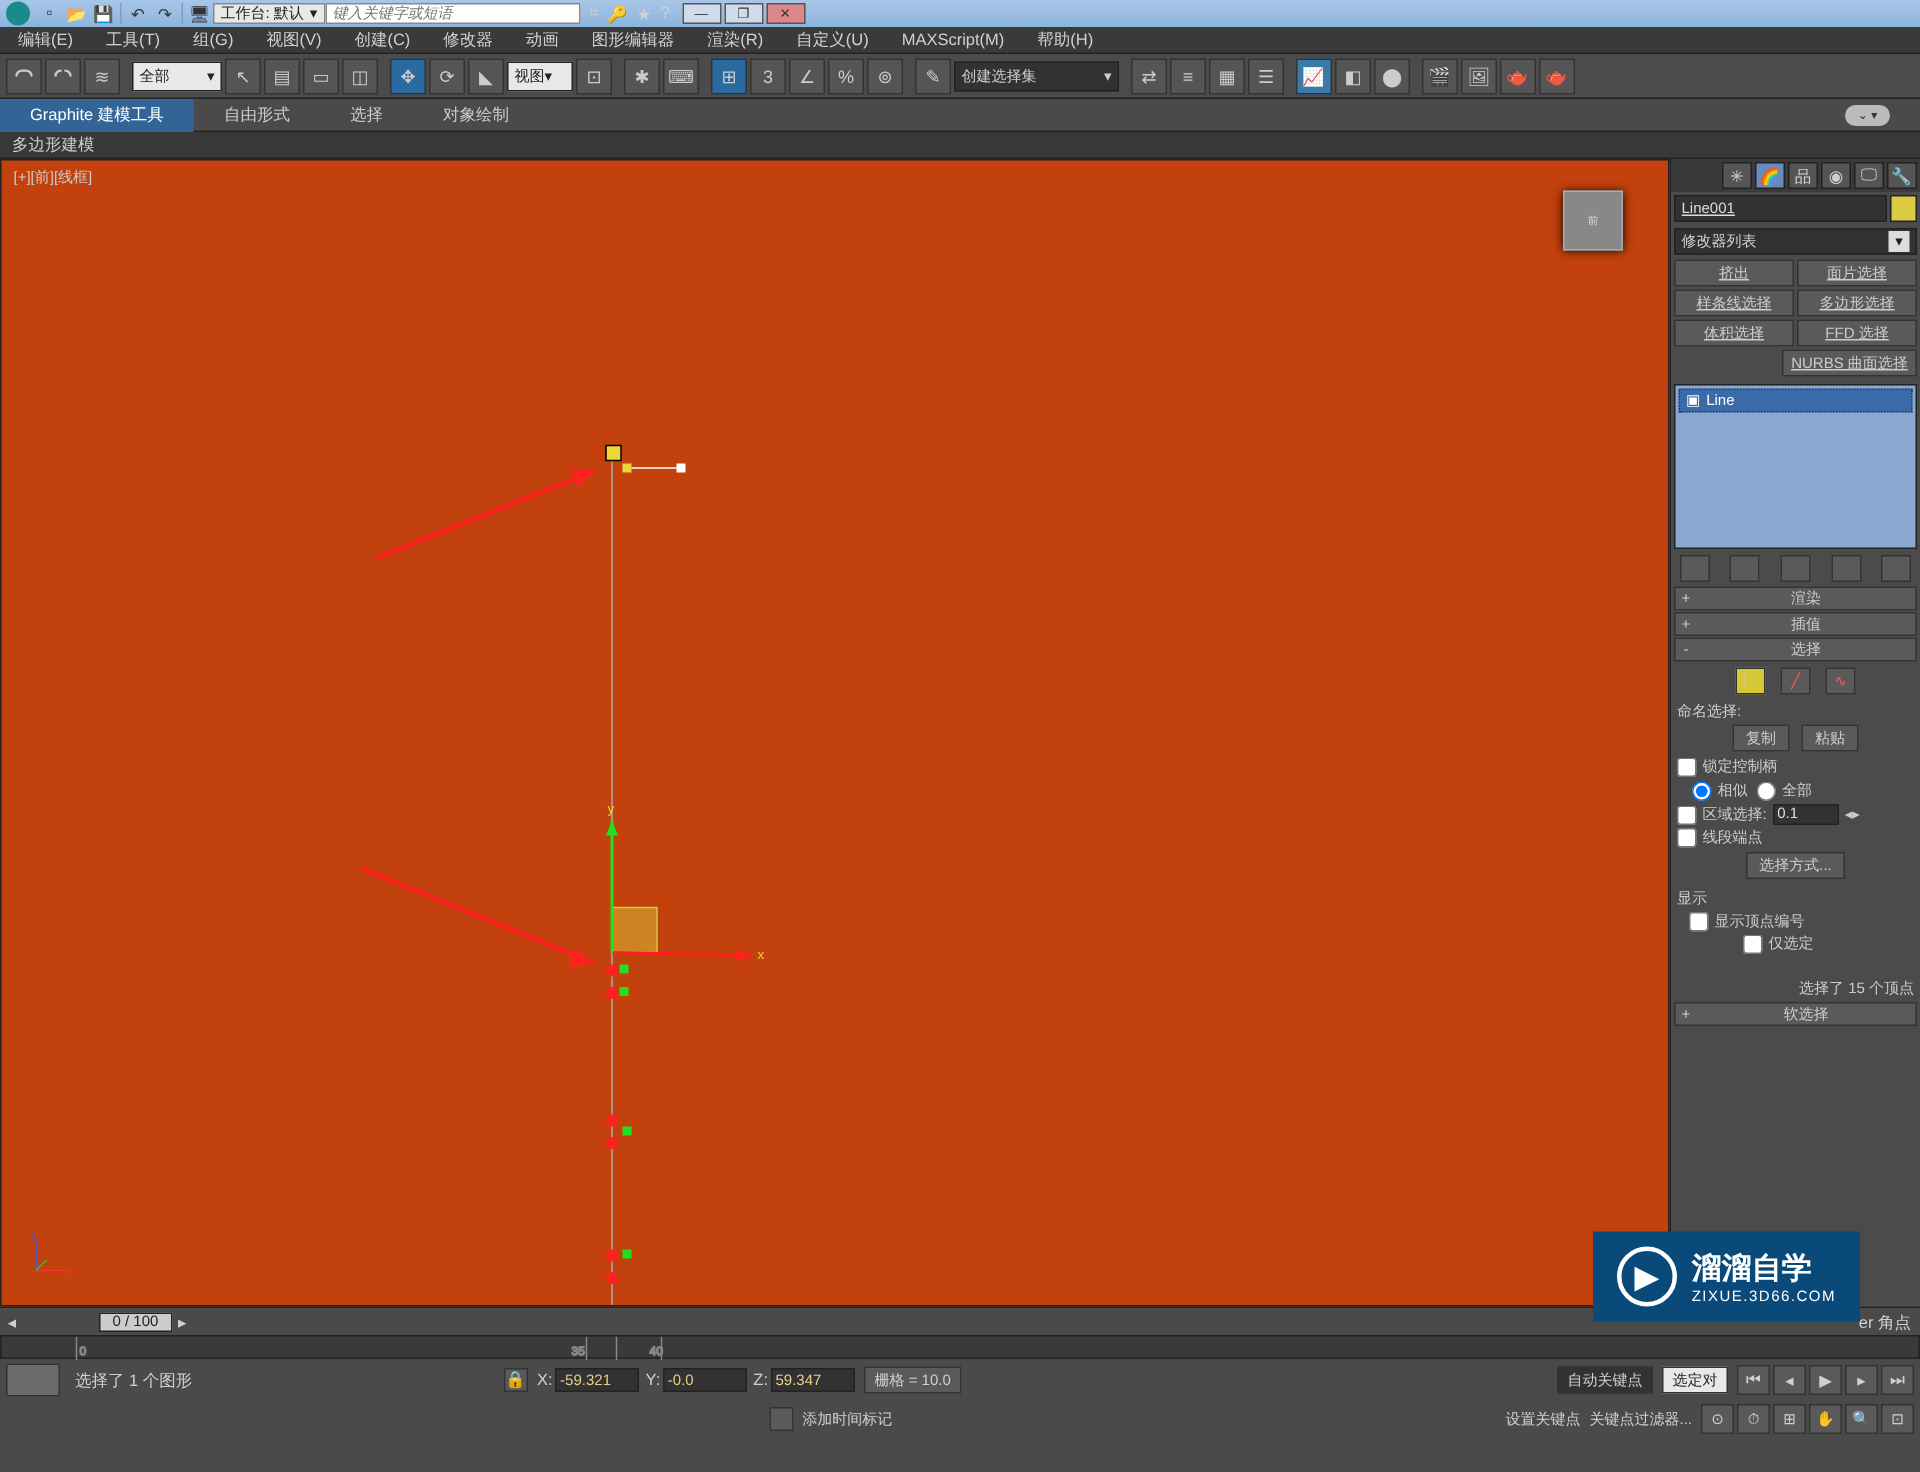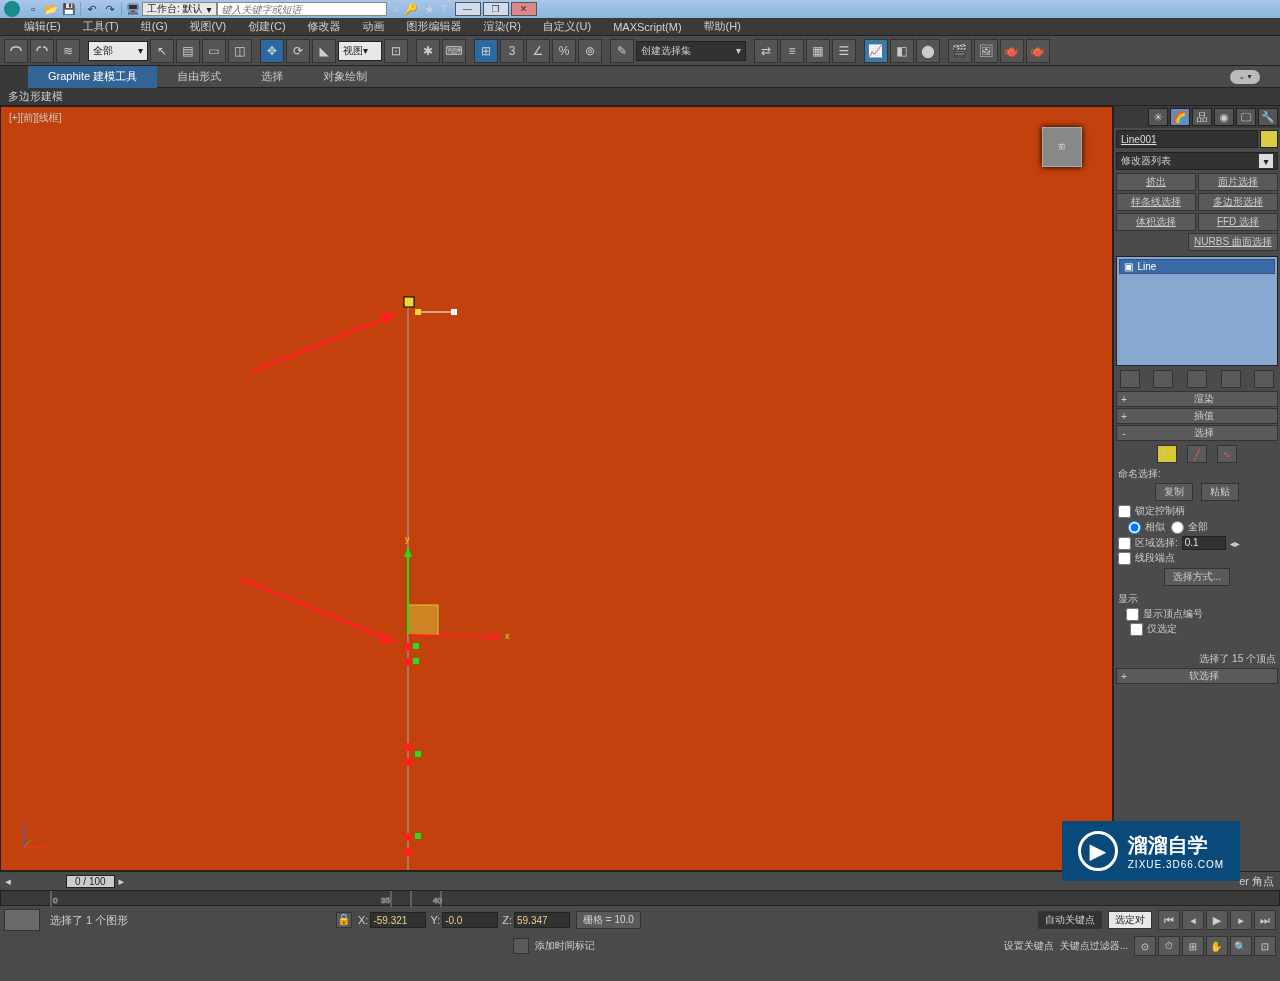--- a/index.html
+++ b/index.html
@@ -11,33 +11,33 @@
   .titlebar .tbicon { width:18px; height:16px; display:flex; align-items:center; justify-content:center; color:#333; }
   .titlebar .sep { width:1px; height:14px; background:#7aa0c8; margin:0 2px;}
   .titlebar .workspace { background:#e8e8e8; border:1px solid #888; height:14px; padding:0 4px; font-size:10px; color:#222; display:flex; align-items:center; gap:4px; }
   .titlebar .title { flex:1; text-align:center; color:#1a3a5c; font-size:11px; }
   .titlebar .search { width:170px; height:14px; background:#fff; border:1px solid #888; font-size:10px; color:#888; font-style:italic; padding:0 4px;}
   .titlebar .right-icons { display:flex; gap:6px; margin:0 6px; }
   .titlebar .winbtn { width:26px; height:14px; background:#d0dcec; border:1px solid #555; display:flex; align-items:center; justify-content:center; font-size:9px; color:#333; margin-left:2px;}
   .titlebar .winbtn.close { background:#d88; }
 
   
-  .menubar { height:18px; background:#3a3a3a; display:flex; align-items:center; padding:0 24px; gap:22px; color:#d0d0d0; border-bottom:1px solid #222;}
+  .menubar { height:18px; background:#3a3a3a; display:flex; align-items:center; padding:0 12px; gap:22px; color:#d0d0d0; border-bottom:1px solid #222;}
   .menubar span { cursor:pointer; }
 
   
   .maintoolbar { height:30px; background:#4b4b4b; border-bottom:1px solid #222; display:flex; align-items:center; padding:0 4px; gap:2px;}
   .tbtn { width:24px; height:24px; background:#555; border:1px solid #333; display:flex; align-items:center; justify-content:center; font-size:12px; color:#ccc; }
   .tbtn.active { background:#2a6aa0; }
   .tbtn svg { width:16px; height:16px; }
   .tdrop { height:20px; background:#e8e8e8; border:1px solid #222; color:#222; font-size:10px; display:flex; align-items:center; padding:0 4px;}
   .tsep { width:4px; }
 
   
-  .ribbon { height:22px; background:#4a4a4a; display:flex; align-items:center; border-bottom:1px solid #222;margin-left:28px;}
+  .ribbon { height:22px; background:#4a4a4a; display:flex; align-items:center; border-bottom:1px solid #222;}
   .ribbon .tab { padding:0 20px; height:22px; display:flex; align-items:center; color:#ccc;}
   .ribbon .tab.active { background:#326496; color:#fff;}
   .ribbon .caret { margin-left:auto; margin-right:20px; background:#bbb; width:30px; height:14px; border-radius:7px; display:flex; align-items:center; justify-content:center; font-size:8px; color:#333;}
 
   .subribbon { height:18px; background:#383838; border-bottom:1px solid #222; padding:0 8px; display:flex; align-items:center; color:#ccc;}
 
   
   .workspace-area { display:flex; height:calc(100% - 18px - 18px - 30px - 22px - 18px - 110px); }
   .viewport { flex:1; background:#c2410c; position:relative; border:1px solid #222;padding-left:18px; }
   .vplabel { position:absolute; top:4px; left:8px; color:#ccc; font-size:10px; }
@@ -342,21 +342,21 @@
         <div class="check">
             <input type="checkbox" style="">
             <span>线段端点</span>
           </div>
         <div style="text-align:center"><div class="subbtn">选择方式...</div></div>
         <div style="margin-top:4px">显示</div>
         <div class="check" style="margin-left:8px">
             <input type="checkbox" style="">
             <span>显示顶点编号</span>
           </div>
-        <div class="check" style="margin-left:12px">
+        <div class="check" style="margin-left:44px">
             <input type="checkbox" style="">
             <span>仅选定</span>
           </div>
         <div style="text-align:right;margin-top:16px">选择了 15 个顶点</div>
       </div>
       <div class="rollhead">
           <span class="pm">+</span>
           <span class="rt">软选择</span>
         </div>
     </div>

